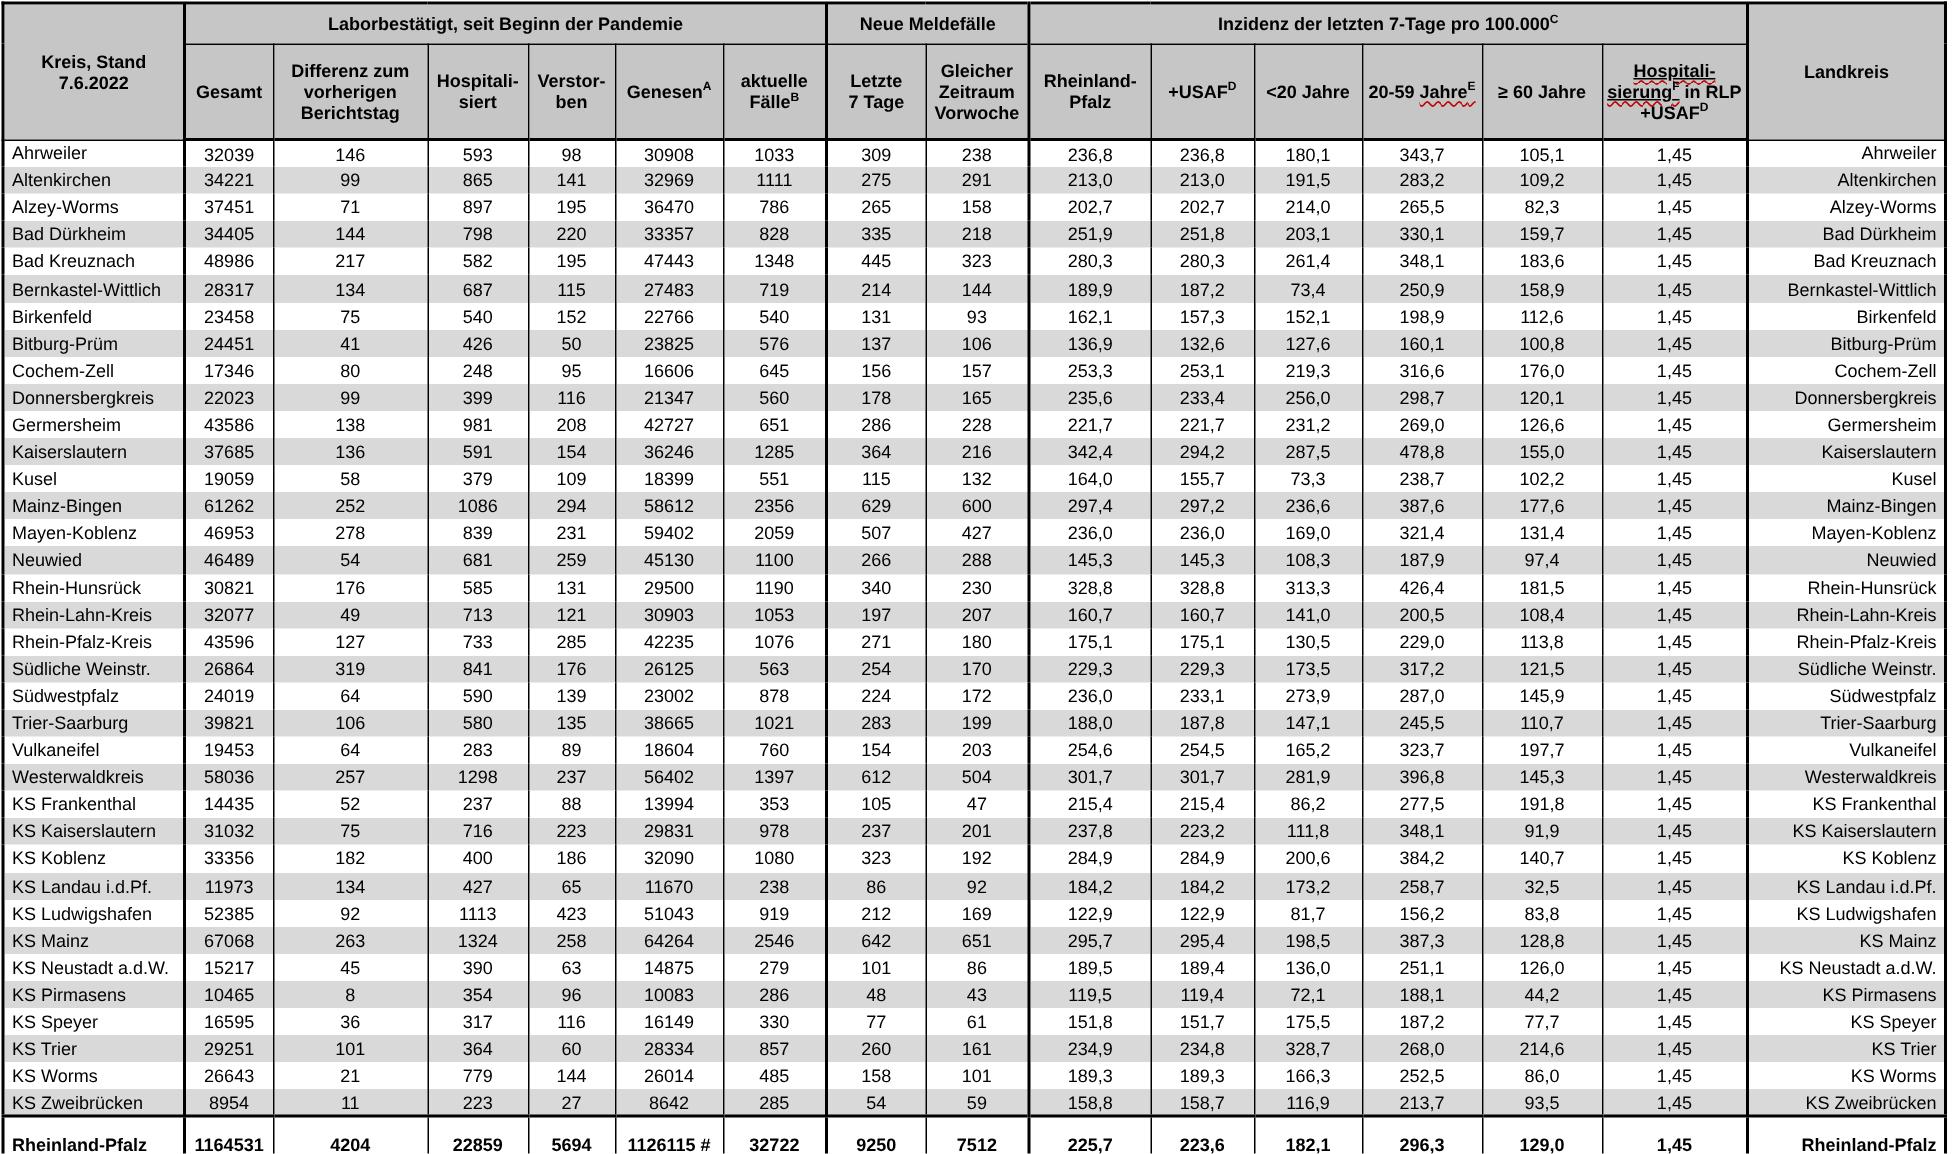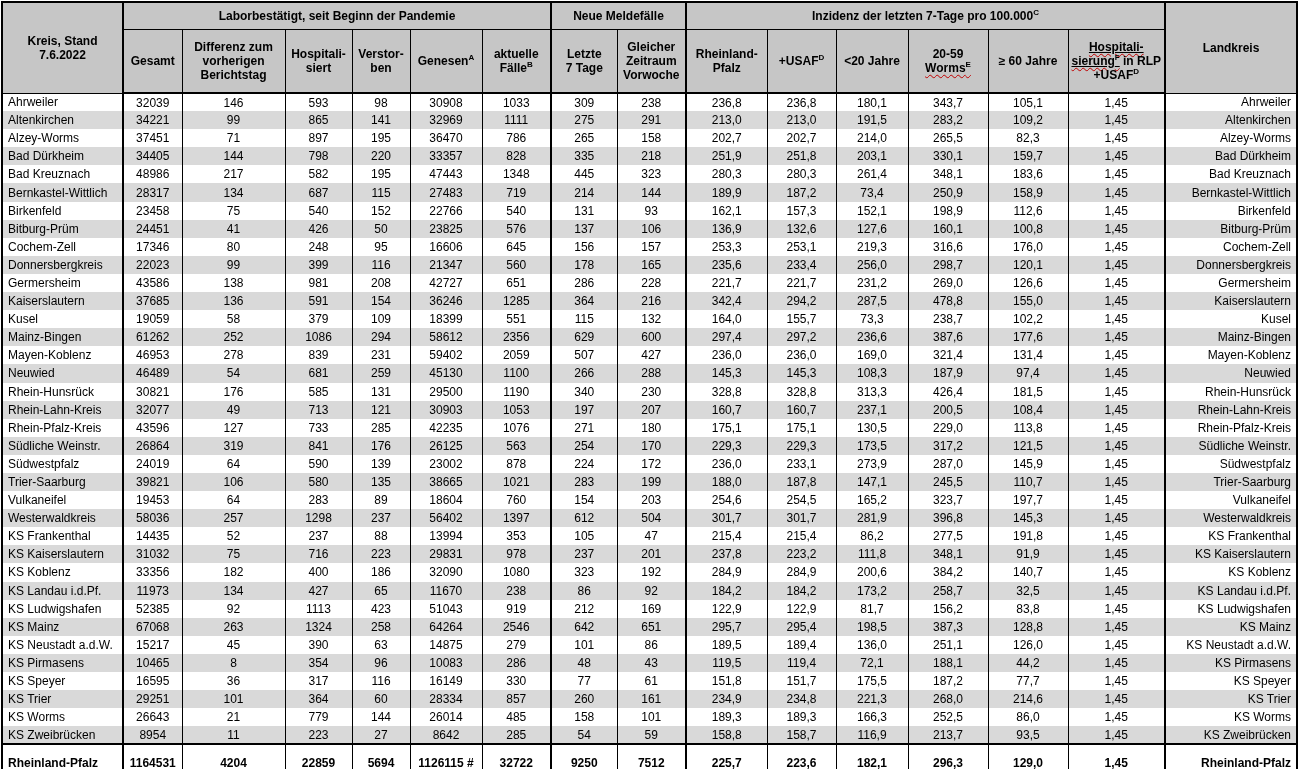--- a/index.html
+++ b/index.html
@@ -123,21 +123,21 @@
 Fälle</span><sup>B</sup></th>
       <th class="bl2">Letzte
 7 Tage</th>
       <th>Gleicher
 Zeitraum
 Vorwoche</th>
       <th class="bl2">Rheinland-
 Pfalz</th>
       <th><span>+USAF</span><sup>D</sup></th>
       <th>&lt;20 Jahre</th>
-      <th><span>20-59 </span><span class="wavy"><span>Worms</span><sup>E</sup></span></th>
+      <th><span>20-59 </span><span class="wavy"><span>Jahre</span><sup>E</sup></span></th>
       <th>≥ 60 Jahre</th>
       <th><span class="u"><span class="wavy"><span>Hospitali-sierung</span><sup>F</sup></span></span><span> in RLP +USAF</span><sup>D</sup></th>
     </tr>
   </thead>
   <tbody>
       <tr>
         <td>Ahrweiler</td>
         <td>32039</td>
         <td>146</td>
         <td>593</td>
@@ -447,21 +447,21 @@
         <td>32077</td>
         <td>49</td>
         <td>713</td>
         <td>121</td>
         <td>30903</td>
         <td>1053</td>
         <td>197</td>
         <td>207</td>
         <td>160,7</td>
         <td>160,7</td>
-        <td>237,1</td>
+        <td>141,0</td>
         <td>200,5</td>
         <td>108,4</td>
         <td>1,45</td>
         <td>Rhein-Lahn-Kreis</td>
       </tr>
       <tr>
         <td>Rhein-Pfalz-Kreis</td>
         <td>43596</td>
         <td>127</td>
         <td>733</td>
@@ -735,21 +735,21 @@
         <td>29251</td>
         <td>101</td>
         <td>364</td>
         <td>60</td>
         <td>28334</td>
         <td>857</td>
         <td>260</td>
         <td>161</td>
         <td>234,9</td>
         <td>234,8</td>
-        <td>221,3</td>
+        <td>328,7</td>
         <td>268,0</td>
         <td>214,6</td>
         <td>1,45</td>
         <td>KS Trier</td>
       </tr>
       <tr>
         <td>KS Worms</td>
         <td>26643</td>
         <td>21</td>
         <td>779</td>

